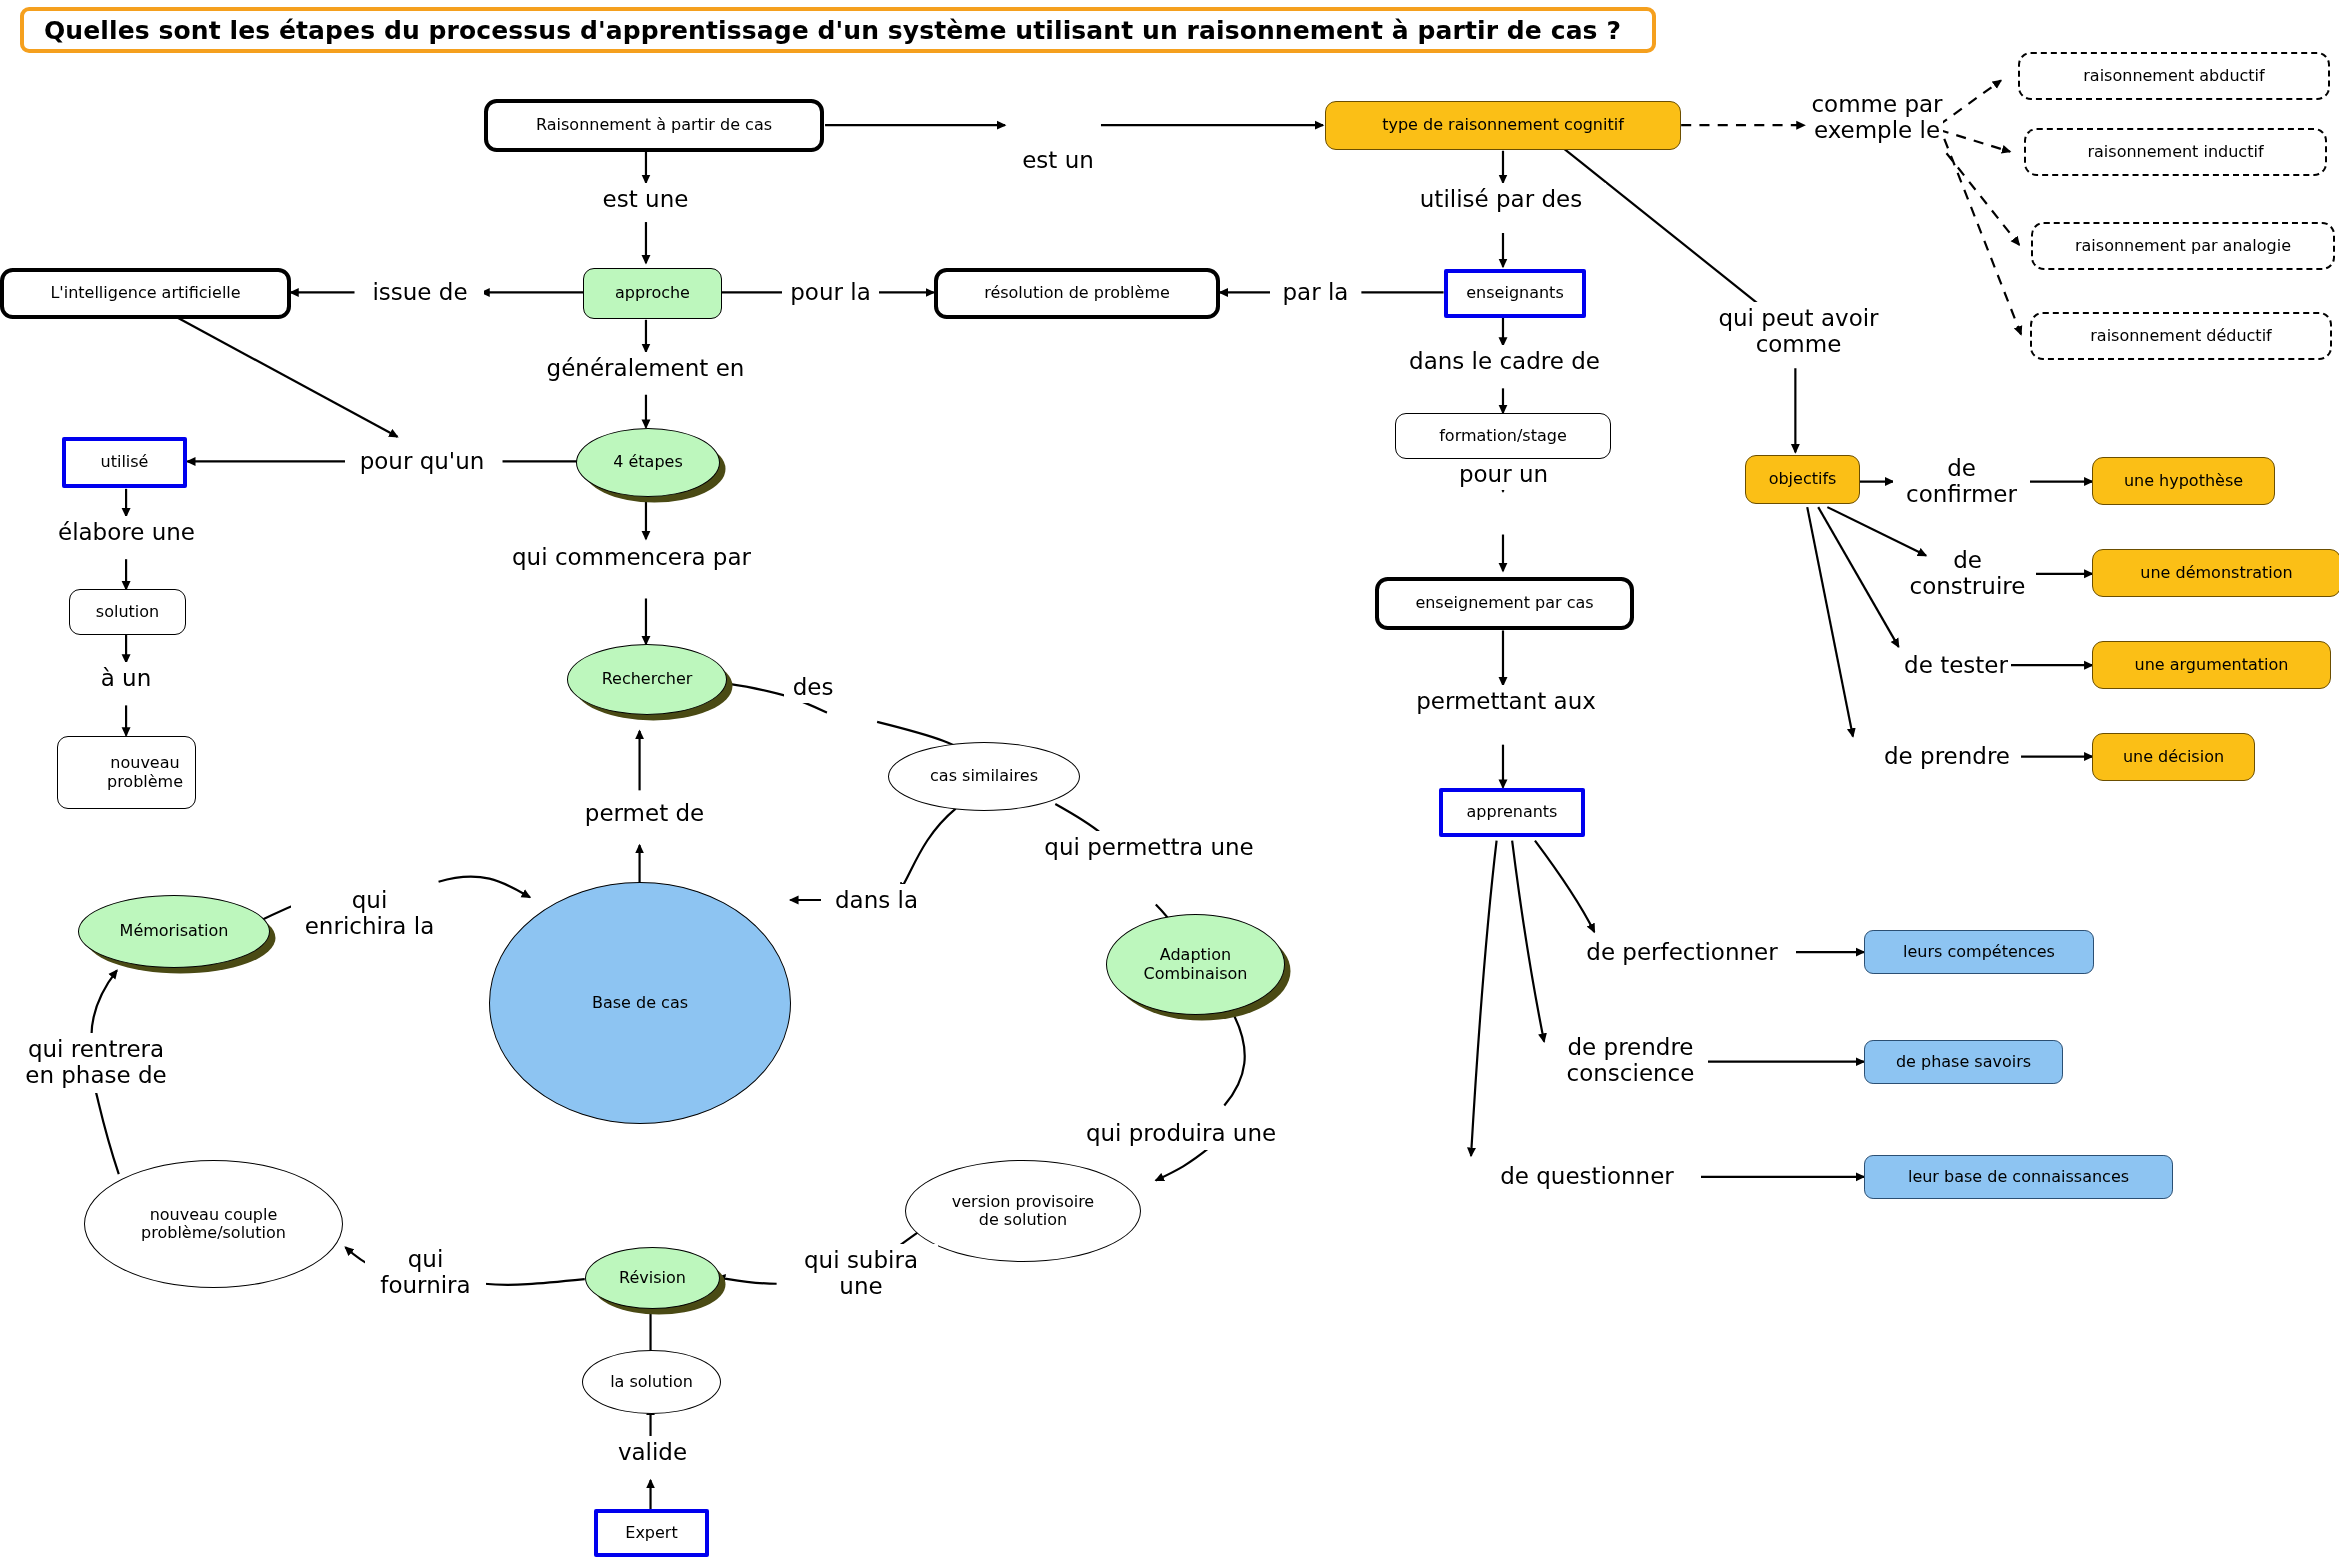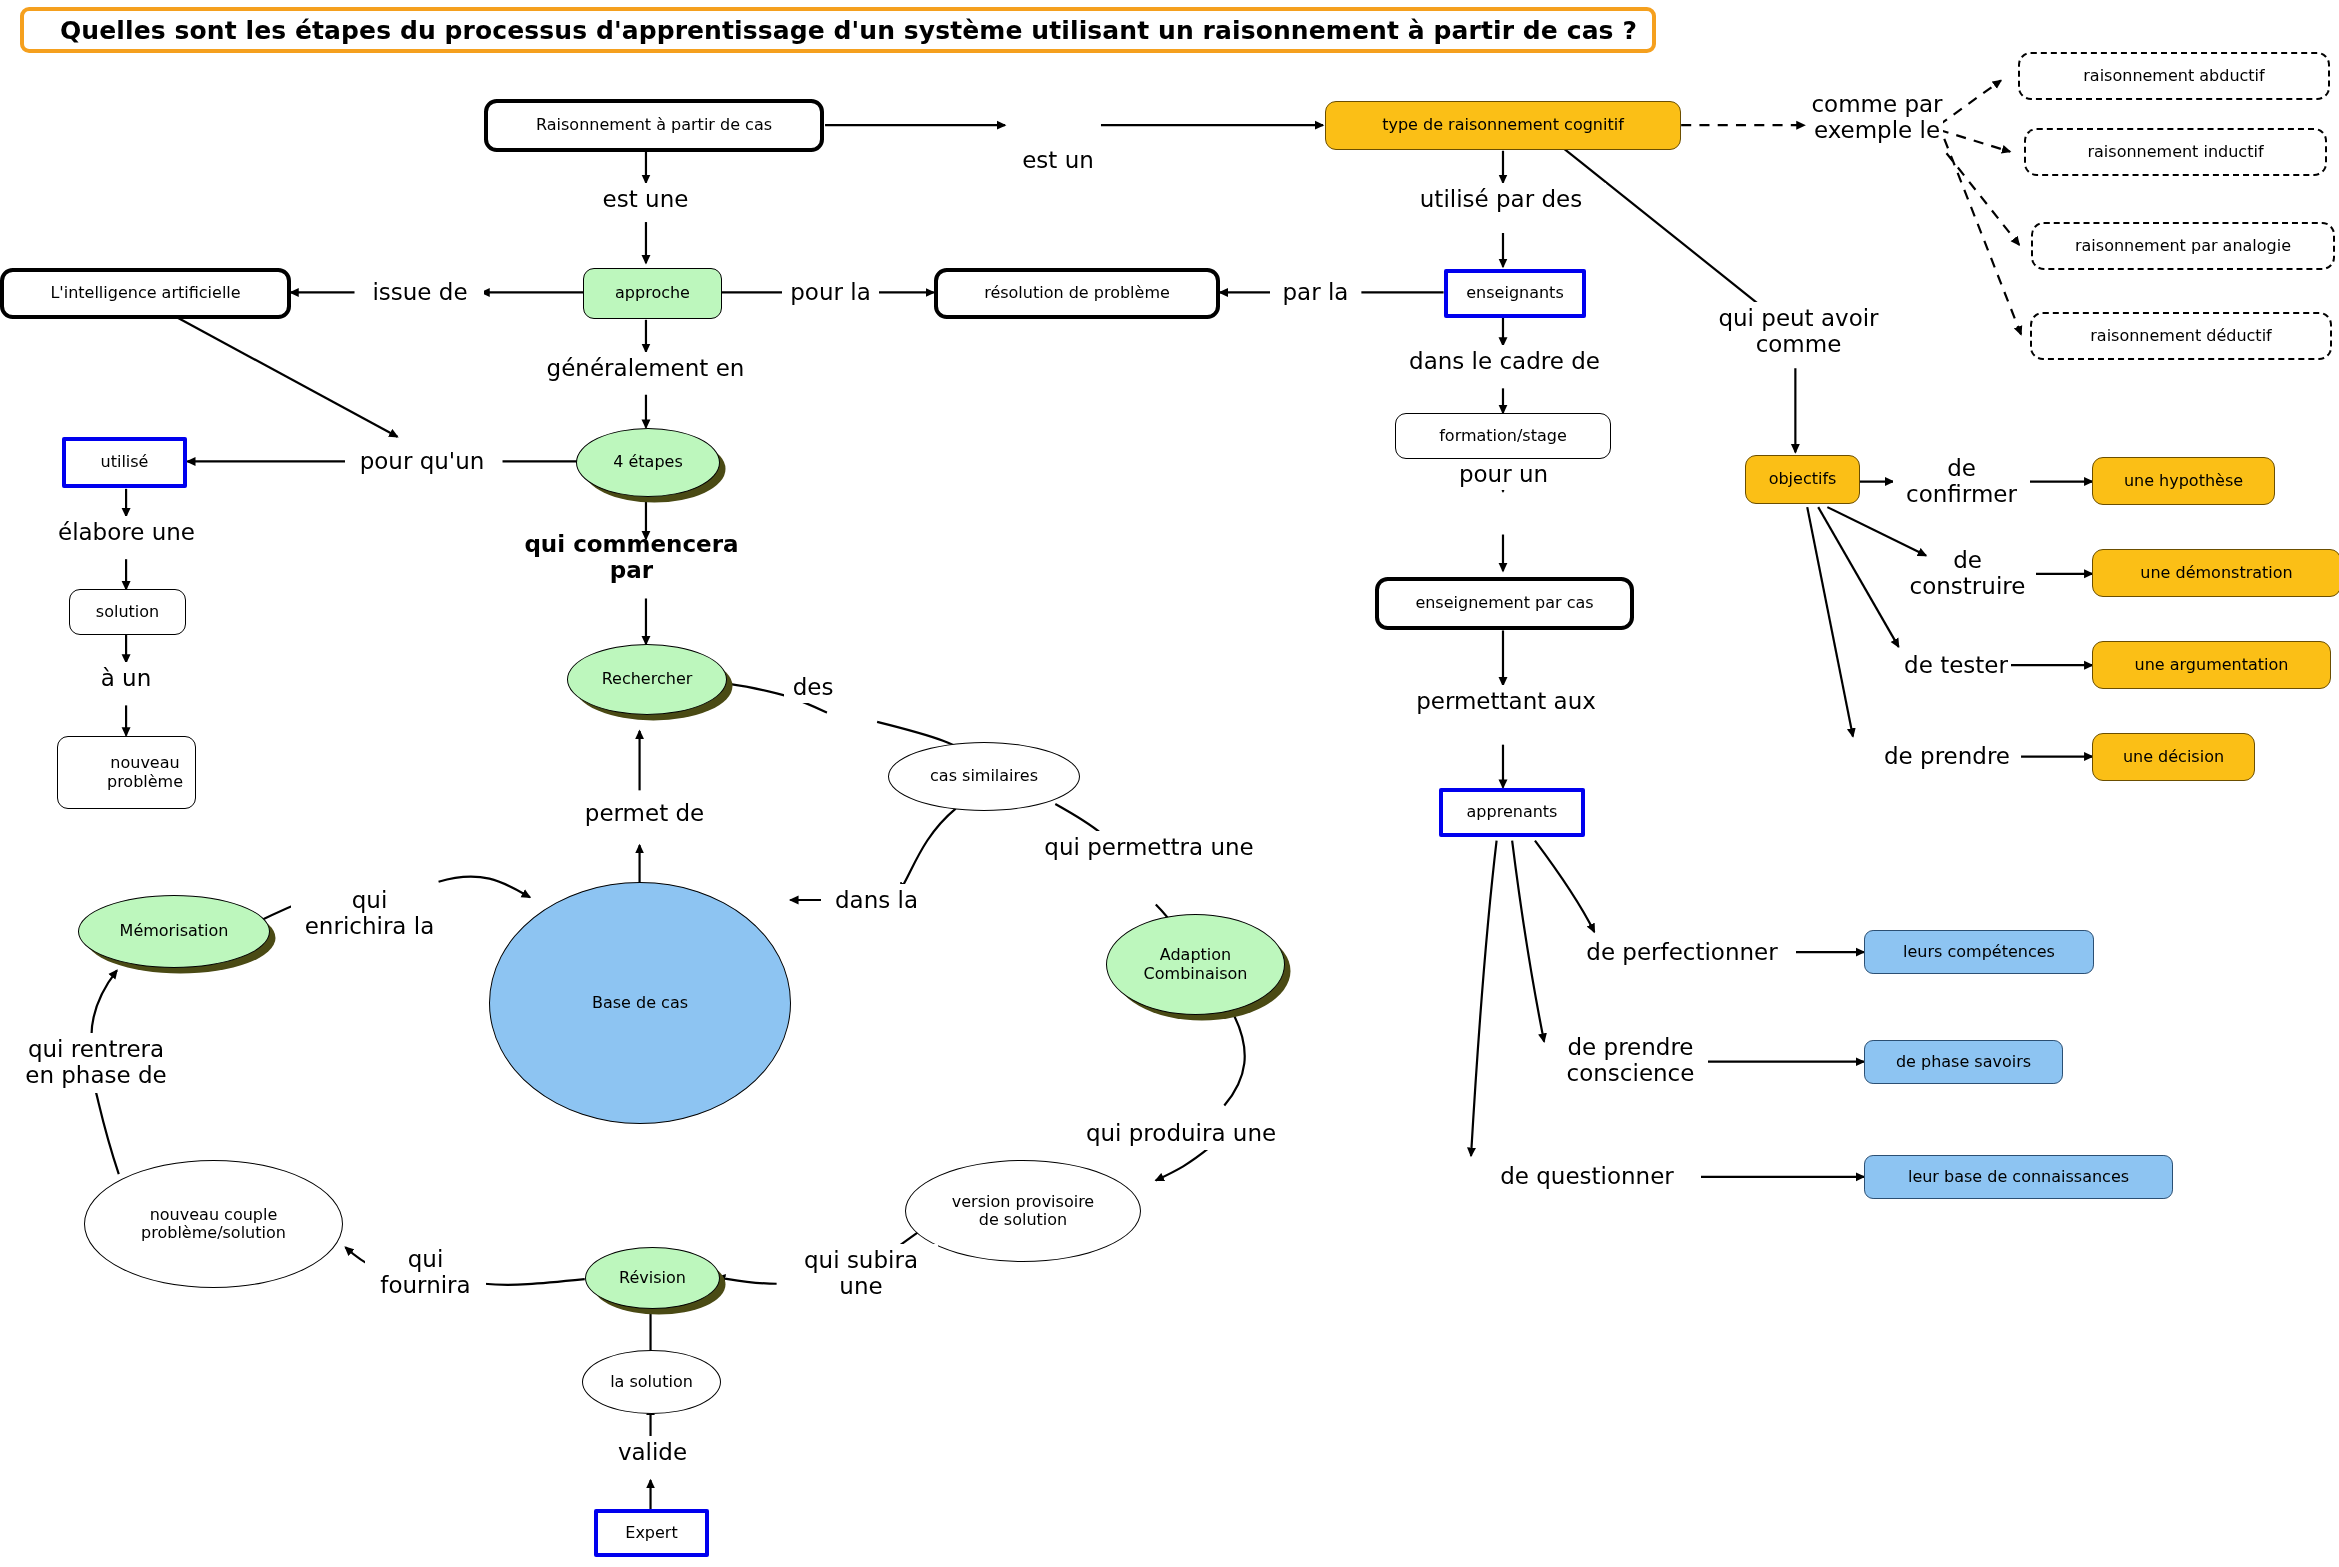--- a/index.html
+++ b/index.html
@@ -7,21 +7,21 @@
   #canvas{position:relative;width:2339px;height:1567px;background:#fff;overflow:hidden;}
 
   
   .title-box{
     position:absolute;left:20px;top:7.3px;width:1636px;height:46px;
     border:4.6px solid #F5A01E;border-radius:9.1px;background:#fff;
     display:flex;align-items:center;box-sizing:border-box;
   }
   .title-box span{
     font-family:"DejaVu Sans", sans-serif;
-    font-weight:bold;font-size:25px;color:#000;padding-left:36px;letter-spacing:0.1px;
+    font-weight:bold;font-size:25px;color:#000;padding-left:20px;letter-spacing:0.1px;
     white-space:nowrap;
   }
 
   
   .node{
     position:absolute;box-sizing:border-box;display:flex;align-items:center;
     justify-content:center;text-align:center;line-height:1.15;
     font-family:"DejaVu Sans", sans-serif;font-size:16px;color:#000;
     background:#fff;
   }
@@ -332,21 +332,21 @@
   <div class="lbl" style="left:1899px;top:558px;width:137px;height:31px;">de construire</div>
   <div class="lbl" style="left:1901px;top:650px;width:110px;height:31px;">de tester</div>
   <div class="lbl" style="left:1873px;top:741px;width:148px;height:31px;">de prendre</div>
 
   <div class="lbl" style="left:35px;top:516px;width:183px;height:33px;">élabore une</div>
 
   <div class="lbl" style="left:1444px;top:459px;width:119px;height:31px;">pour un</div>
 
   <div class="lbl" style="left:73px;top:662px;width:106px;height:33px;">à un</div>
 
-  <div class="lbl" style="left:499px;top:541px;width:265px;height:33px;font-weight:bold;">qui commencera par</div>
+  <div class="lbl" style="left:499px;top:541px;width:265px;height:33px;">qui commencera par</div>
 
   <div class="lbl" style="left:784px;top:672px;width:58px;height:31px;">des</div>
 
   <div class="lbl" style="left:1398px;top:685px;width:216px;height:33px;">permettant aux</div>
 
   <div class="lbl" style="left:567px;top:797px;width:155px;height:33px;">permet de</div>
 
   <div class="lbl" style="left:821px;top:884px;width:111px;height:33px;">dans la</div>
 
   <div class="lbl" style="left:1034px;top:831px;width:230px;height:33px;">qui permettra une</div>

